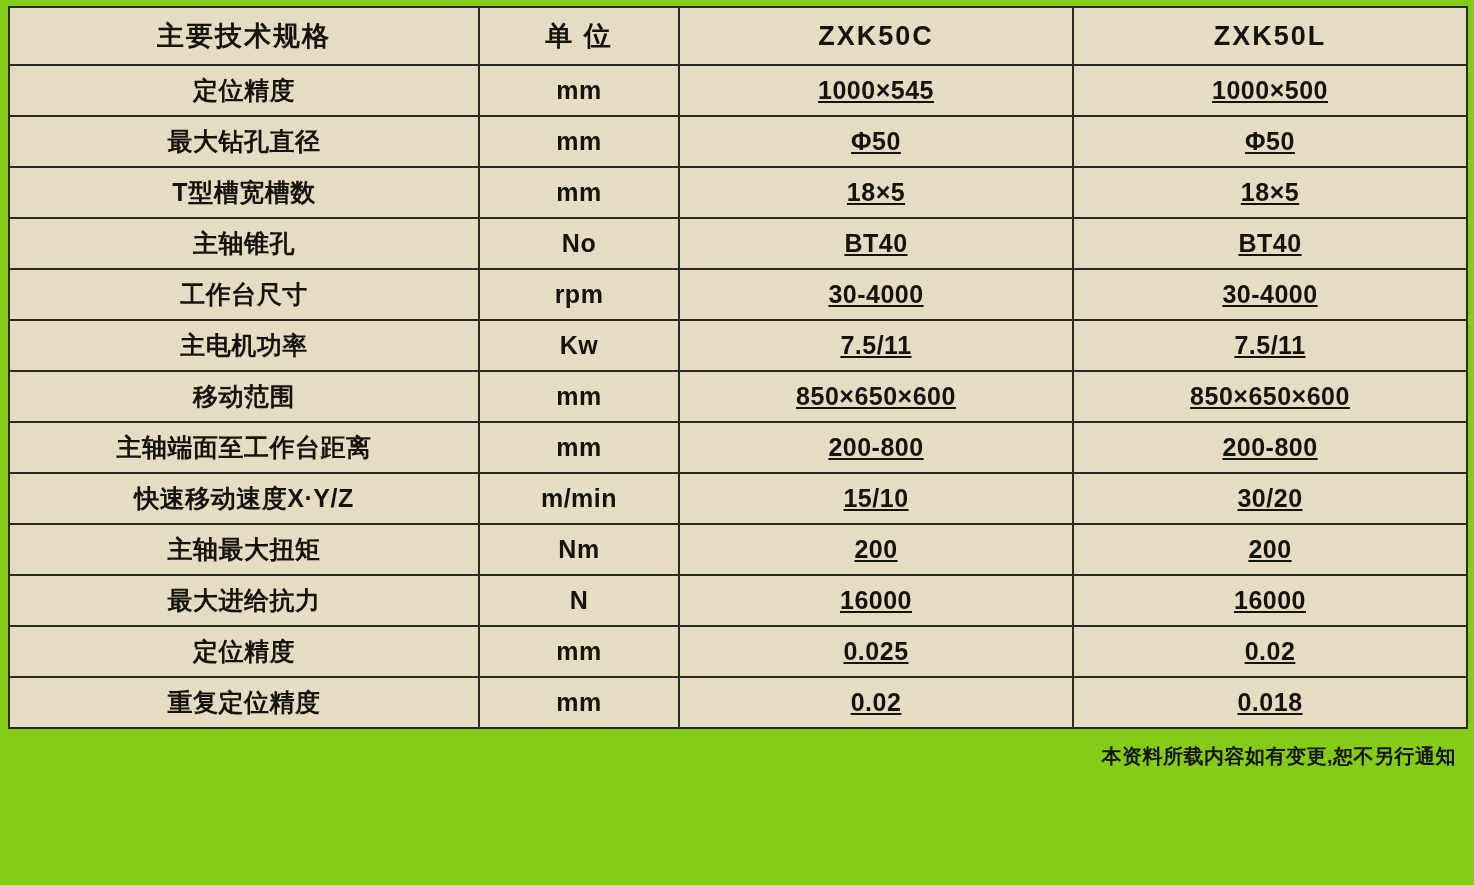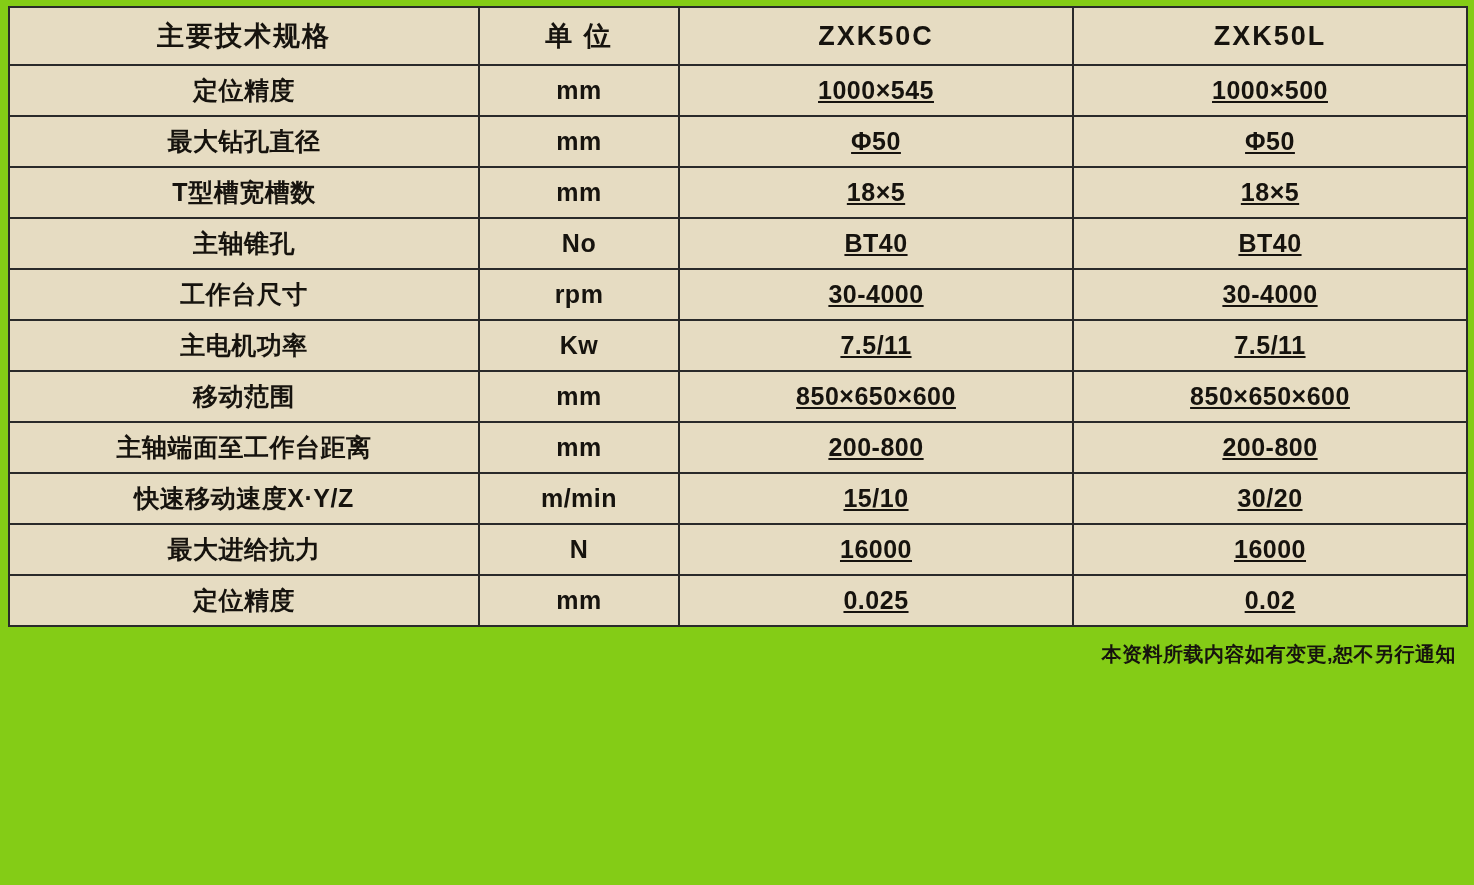--- a/index.html
+++ b/index.html
@@ -157,27 +157,39 @@
         <td class="val-cell">200-800</td>
         <td class="val-cell">200-800</td>
       </tr>
       <tr>
         <td class="name-cell">快速移动速度X·Y/Z</td>
         <td class="unit-cell">m/min</td>
         <td class="val-cell">15/10</td>
         <td class="val-cell">30/20</td>
       </tr>
       <tr>
+        <td class="name-cell">主轴最大扭矩</td>
+        <td class="unit-cell">Nm</td>
+        <td class="val-cell">200</td>
+        <td class="val-cell">200</td>
+      </tr>
+      <tr>
         <td class="name-cell">最大进给抗力</td>
         <td class="unit-cell">N</td>
         <td class="val-cell">16000</td>
         <td class="val-cell">16000</td>
       </tr>
       <tr>
         <td class="name-cell">定位精度</td>
         <td class="unit-cell">mm</td>
         <td class="val-cell">0.025</td>
         <td class="val-cell">0.02</td>
       </tr>
+      <tr>
+        <td class="name-cell">重复定位精度</td>
+        <td class="unit-cell">mm</td>
+        <td class="val-cell">0.02</td>
+        <td class="val-cell">0.018</td>
+      </tr>
     </tbody>
   </table>
   <div class="footnote">本资料所载内容如有变更,恕不另行通知</div>
 </div>
 
 </body></html>

